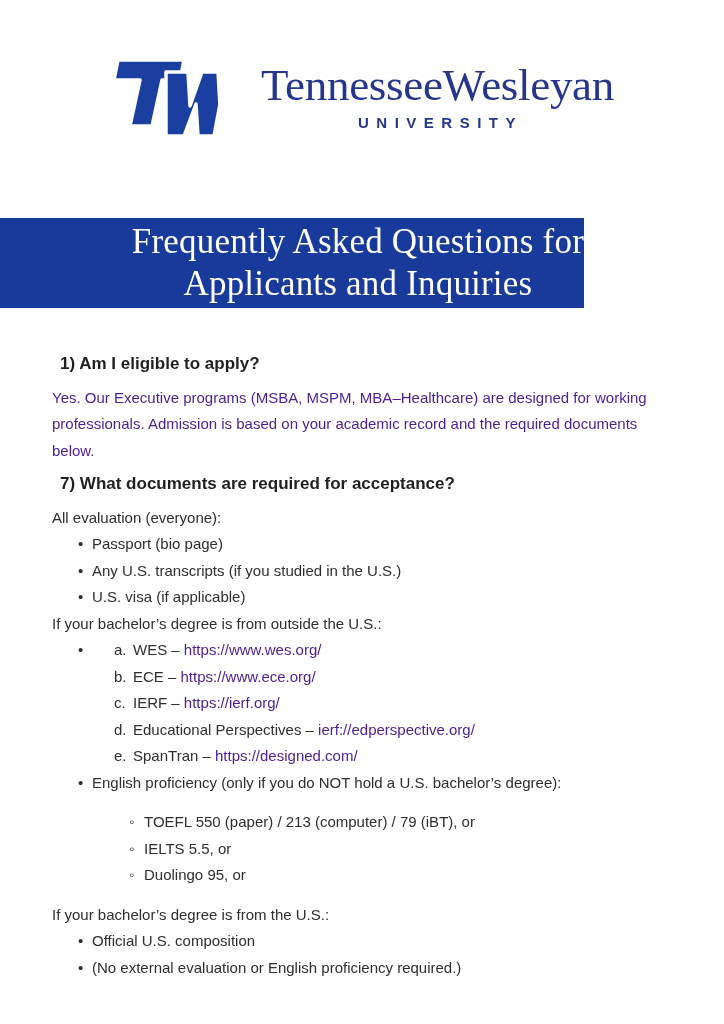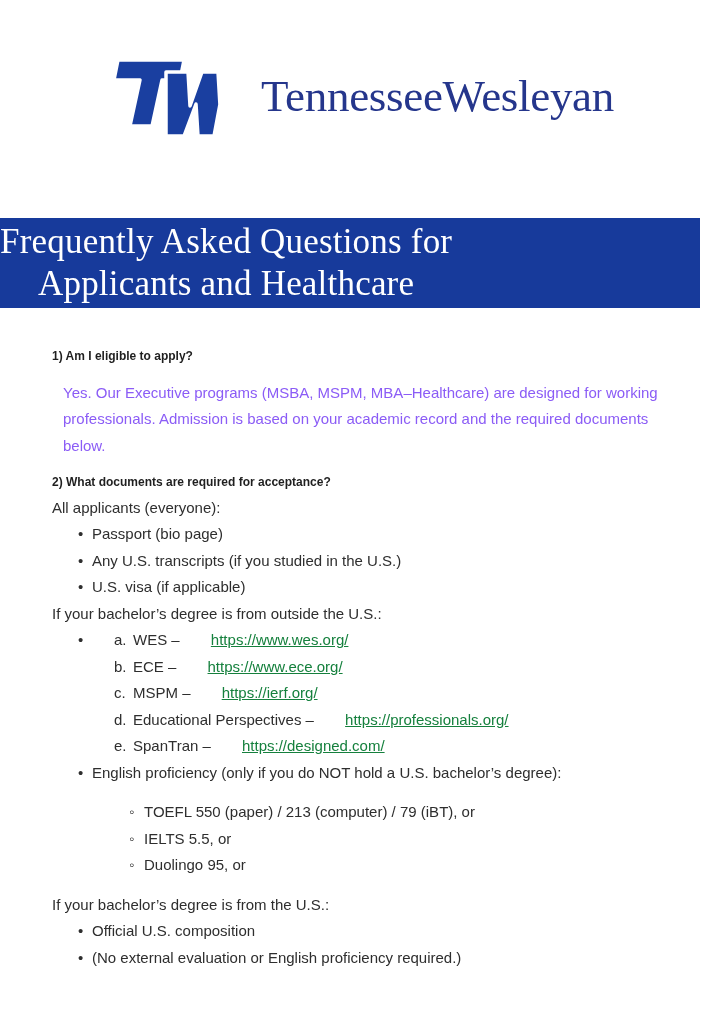--- a/index.html
+++ b/index.html
@@ -58,26 +58,26 @@
     text-align: center;
     margin-top: 5px;
     padding-left: 6px;
   }
 
   
   .banner {
     position: absolute;
     left: 0;
     top: 218px;
-    width: 700px;
+    width: 584px;
     height: 90px;
     background: #173a9b;
     display: flex;
     align-items: center;
-    justify-content: flex-start;
+    justify-content: flex-end;
   }
   .banner-title {
     font-family: "Liberation Serif", serif;
     font-size: 35px;
     line-height: 42px;
     color: #ffffff;
     text-align: center;
     margin: 0;
     font-weight: normal;
     letter-spacing: 0.2px;
@@ -86,31 +86,31 @@
   
   .content {
     position: absolute;
     left: 0;
     top: 308px;
     width: 724px;
     padding: 36px 48px 0 52px;
     box-sizing: border-box;
   }
   .q {
-    font-size: 12px;
+    font-size: 17px;
     font-weight: bold;
     color: #1f1f1f;
     line-height: 24.5px;
-    margin: 0;
+    margin: 8px;
   }
   .a {
     font-size: 15px;
     line-height: 26.5px;
-    color: #8b5cf6;
-    margin: 11px;
+    color: #4c1d95;
+    margin: 0;
     max-width: 608px;
   }
   .lead {
     font-size: 15px;
     line-height: 26.5px;
     color: #2e2e2e;
     margin: 0;
   }
 
   ul.lvl1 {
@@ -177,84 +177,83 @@
     content: counter(alphaitem, lower-alpha) ".";
     position: absolute;
     left: 0;
     top: 0;
     font-size: 15px;
     line-height: 26.5px;
     color: #2e2e2e;
   }
 
   .link {
-    color: #15803d;
-    text-decoration: underline;
+    color: #4c1d95;
     cursor: pointer;
-    margin-left: 27px;
   }
 </style>
 </head>
 <body>
 
 <div class="logo-header">
   <div class="logo-lockup">
 
     <svg class="logo-mark" viewBox="0 0 120 88">
       <g>
 
         <path d="M8 8 L74 8 L70 28 L52 28 L42 74 L20 74 L30 28 L4 28 Z" fill="#1a3fa0" stroke="#ffffff" stroke-width="3.5" stroke-linejoin="round"></path>
 
         <path d="M56 20 L78 20 L80 54 L92 20 L108 20 L110 54 L118 20 L116 20 L104 84 L88 84 L86 52 L74 84 L56 84 Z" fill="#1a3fa0" stroke="#ffffff" stroke-width="3.5" stroke-linejoin="round"></path>
       </g>
     </svg>
 
     <div class="logo-words">
       <div class="logo-wordmark">TennesseeWesleyan</div>
+      <div class="logo-subword">UNIVERSITY</div>
     </div>
 
   </div>
 </div>
 
 <div class="banner">
   <h1 class="banner-title">
     <span>Frequently Asked Questions for</span><br>
-    <span>Applicants and Healthcare</span>
+    <span>Applicants and Inquiries</span>
   </h1>
 </div>
 
 <div class="content">
 
   <p class="q">1) Am I eligible to apply?</p>
   <p class="a">Yes. Our Executive programs (MSBA, MSPM, MBA–Healthcare) are designed for working professionals. Admission is based on your academic record and the required documents below.</p>
 
-  <p class="q">2) What documents are required for acceptance?</p>
-
-  <p class="lead">All applicants (everyone):</p>
+  <p class="q">7) What documents are required for acceptance?</p>
+
+  <p class="lead">All evaluation (everyone):</p>
   <ul class="lvl1">
     <li>Passport (bio page)</li>
     <li>Any U.S. transcripts (if you studied in the U.S.)</li>
     <li>U.S. visa (if applicable)</li>
   </ul>
 
   <p class="lead">If your bachelor’s degree is from outside the U.S.:</p>
   <ul class="lvl1">
     <li>
       <ol class="alpha">
         <li>
           <span>WES – </span><a class="link">https://www.wes.org/</a>
         </li>
         <li>
           <span>ECE – </span><a class="link">https://www.ece.org/</a>
         </li>
         <li>
-          <span>MSPM – </span><a class="link">https://ierf.org/</a>
-        </li>
-        <li>
-          <span>Educational Perspectives – </span><a class="link">https://professionals.org/</a>
+          <span>IERF – </span><a class="link">https://ierf.org/</a>
+        </li>
+        <li>
+          <span>Educational Perspectives – </span><a class="link">ierf://edperspective.org/</a>
         </li>
         <li>
           <span>SpanTran – </span><a class="link">https://designed.com/</a>
         </li>
       </ol>
     </li>
     <li>
       <span>English proficiency (only if you do NOT hold a U.S. bachelor’s degree):</span>
       <ul class="lvl2">
         <li>TOEFL 550 (paper) / 213 (computer) / 79 (iBT), or</li>

